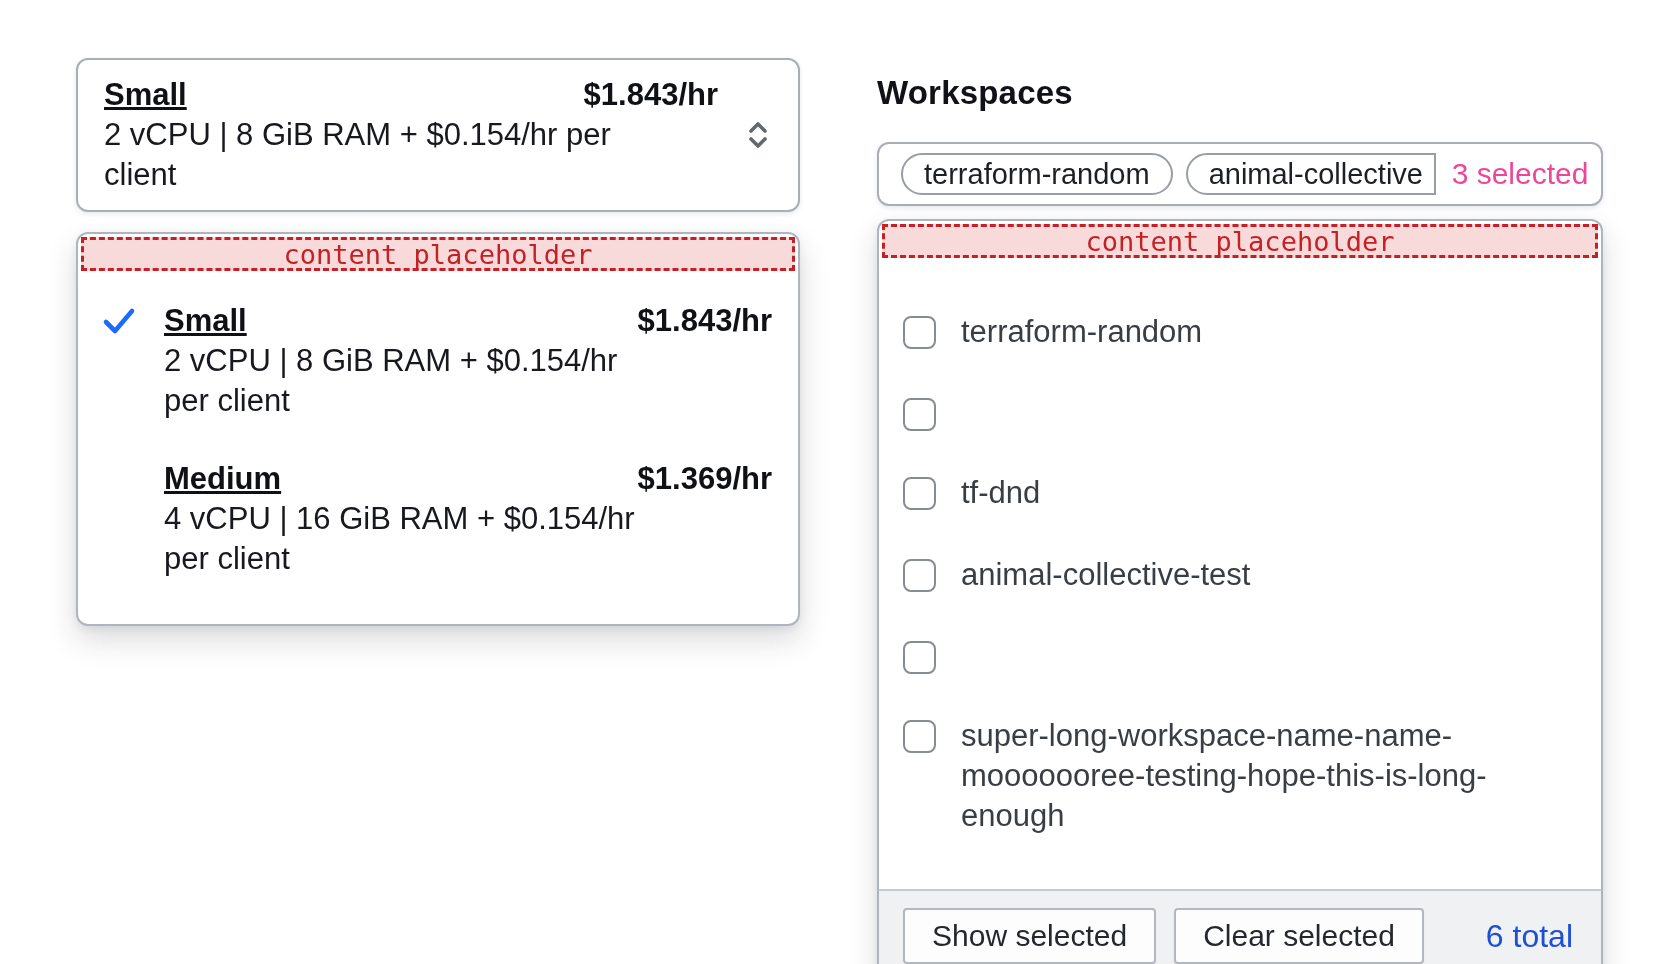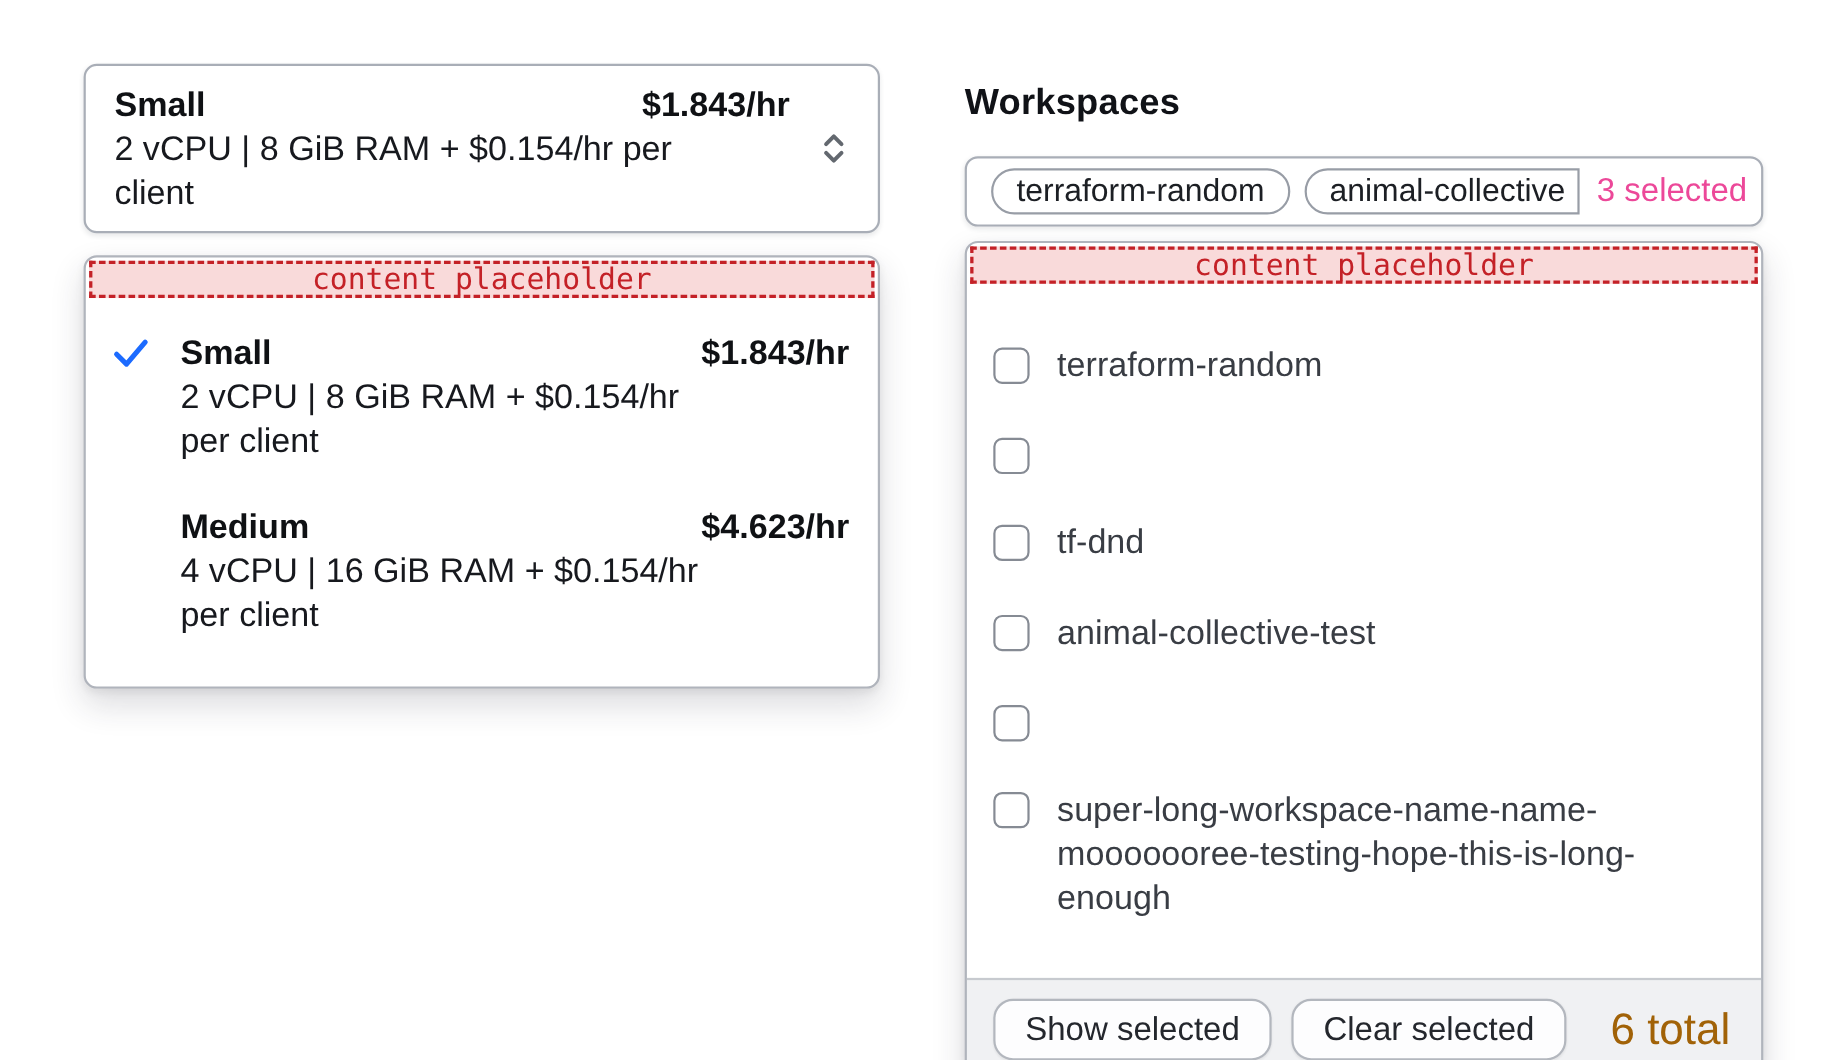--- a/index.html
+++ b/index.html
@@ -21,21 +21,21 @@
 
   
   .ph-banner { margin:3px; height:34px; background:#f9dada; border:3px dashed #c42127;
                display:flex; align-items:center; justify-content:center;
                font-family:"DejaVu Sans Mono","Liberation Mono",monospace;
                font-size:27px; color:#c42127; line-height:1; }
 
   
   .st-trigger { position:relative; margin-top:0; padding:15px 80px 15px 26px; min-height:142px; }
   .st-trigger .title-row { display:flex; justify-content:space-between; align-items:baseline; }
-  .st-title { font-size:31px; font-weight:700; color:#0f1114; line-height:40px; }
+  .st-title { font-size:31px; font-weight:700; color:#0f1114; line-height:40px;text-decoration:underline; }
   .st-price { font-size:31px; font-weight:700; color:#0f1114; line-height:40px; white-space:nowrap; }
   .st-desc  { font-size:31px; font-weight:400; color:#17191e; line-height:40px; max-width:560px; }
   .chev { position:absolute; right:24px; top:50%; transform:translateY(-50%); }
 
   
   .st-menu { margin-top:20px; }
   .st-options { padding:8px 26px 26px 22px; }
   .st-option { display:flex; gap:26px; padding:19px 0; }
   .st-option .icon-slot { width:38px; flex:0 0 38px; padding-top:4px; }
   .st-option .opt-body { flex:1; }
@@ -52,25 +52,25 @@
   
   .ws-panel { margin-top:13px; display:flex; flex-direction:column; }
   .ws-list { padding:8px 24px 10px 24px; }
   .ws-row { display:flex; gap:25px; padding:21px 0; align-items:flex-start; }
   .checkbox { width:33px; height:33px; flex:0 0 33px; margin-top:4px; background:#fff;
               border:2.5px solid #868b94; border-radius:8px; }
   .ws-name { font-size:31px; color:#393d44; line-height:40px; white-space:pre-line; }
 
   .ws-footer { background:#f0f1f3; border-top:2px solid #c7cacf; padding:17px 24px;
                display:flex; align-items:center; gap:18px; }
-  .btn { background:#fdfdfe; border:2px solid #b3b7be; border-radius:18px;
+  .btn { background:#fdfdfe; border:2px solid #b3b7be; border-radius:4px;
          padding:8px 27px; font-size:30px; color:#24272d; line-height:36px;
          box-shadow:0 1px 2px rgba(0,0,0,.06); cursor:pointer;
          font-family:"Liberation Sans","DejaVu Sans",sans-serif; }
-  .ws-total { margin-left:auto; font-size:40px; color:#a16207; padding-right:4px;text-align:center; }
+  .ws-total { margin-left:auto; font-size:32px; color:#1d4ed8; padding-right:4px;text-align:center; }
 
   svg { display:block; }
 </style>
 </head>
 <body>
 
 <div class="col col-left">
 
   <div class="box st-trigger">
     <div class="title-row">
@@ -103,21 +103,21 @@
           </div>
           <div class="opt-desc">2 vCPU | 8 GiB RAM + $0.154/hr per client</div>
         </div>
       </div>
 
       <div class="st-option">
         <span class="icon-slot"></span>
         <div class="opt-body">
           <div class="title-row" style="display:flex;justify-content:space-between;align-items:baseline;">
             <span class="st-title">Medium</span>
-            <span class="st-price">$4.623/hr</span>
+            <span class="st-price">$1.369/hr</span>
           </div>
           <div class="opt-desc">4 vCPU | 16 GiB RAM + $0.154/hr per client</div>
         </div>
       </div>
 
 
     </div>
   </div>
 </div>
 

